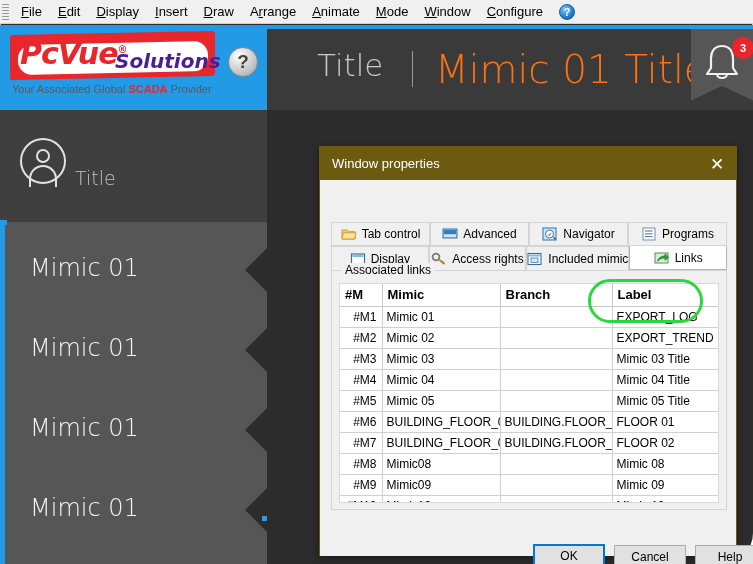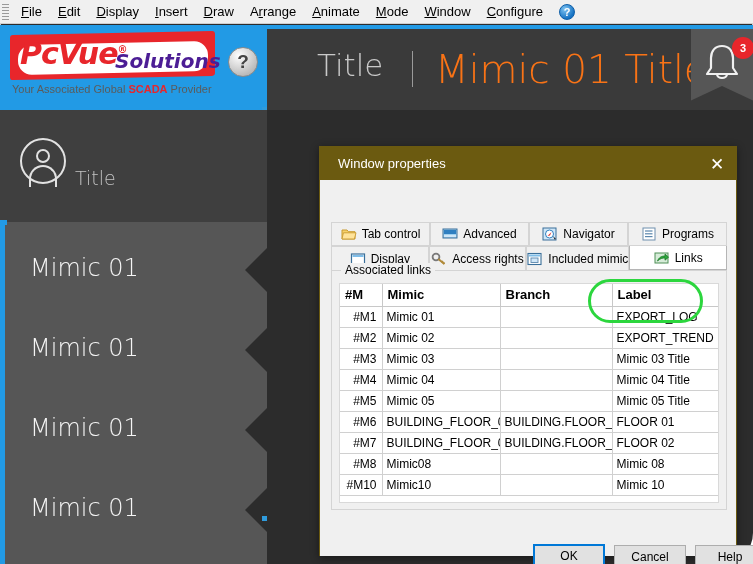--- a/index.html
+++ b/index.html
@@ -224,21 +224,21 @@
     border: 1px solid #6b5a10;
     box-shadow: 0 2px 8px rgba(0,0,0,0.45);
   }
   #dlg-titlebar {
     position: relative;
     height: 33px;
     background: #6b5a10;
     display: flex; align-items: center;
   }
   #dlg-title {
-    margin-left: 18px;
+    margin-left: 12px;
     font-size: 13px; color: #ffffff;
     font-family: "Liberation Sans", sans-serif;
   }
   #dlg-close {
     position: absolute; right: 9px; top: 7px;
     width: 20px; height: 20px;
     color: #fff; font-size: 17px;
     display: flex; align-items: center; justify-content: center;
     cursor: default;
   }
@@ -595,20 +595,26 @@
                   <td class="c2">BUILDING.FLOOR_0</td>
                   <td class="c3">FLOOR 02</td>
                 </tr>
                 <tr>
                   <td class="c0">#M8</td>
                   <td class="c1">Mimic08</td>
                   <td class="c2"></td>
                   <td class="c3">Mimic 08</td>
                 </tr>
                 <tr>
+                  <td class="c0">#M9</td>
+                  <td class="c1">Mimic09</td>
+                  <td class="c2"></td>
+                  <td class="c3">Mimic 09</td>
+                </tr>
+                <tr>
                   <td class="c0">#M10</td>
                   <td class="c1">Mimic10</td>
                   <td class="c2"></td>
                   <td class="c3">Mimic 10</td>
                 </tr>
               </tbody>
           </table>
         </div>
       </div>
 

